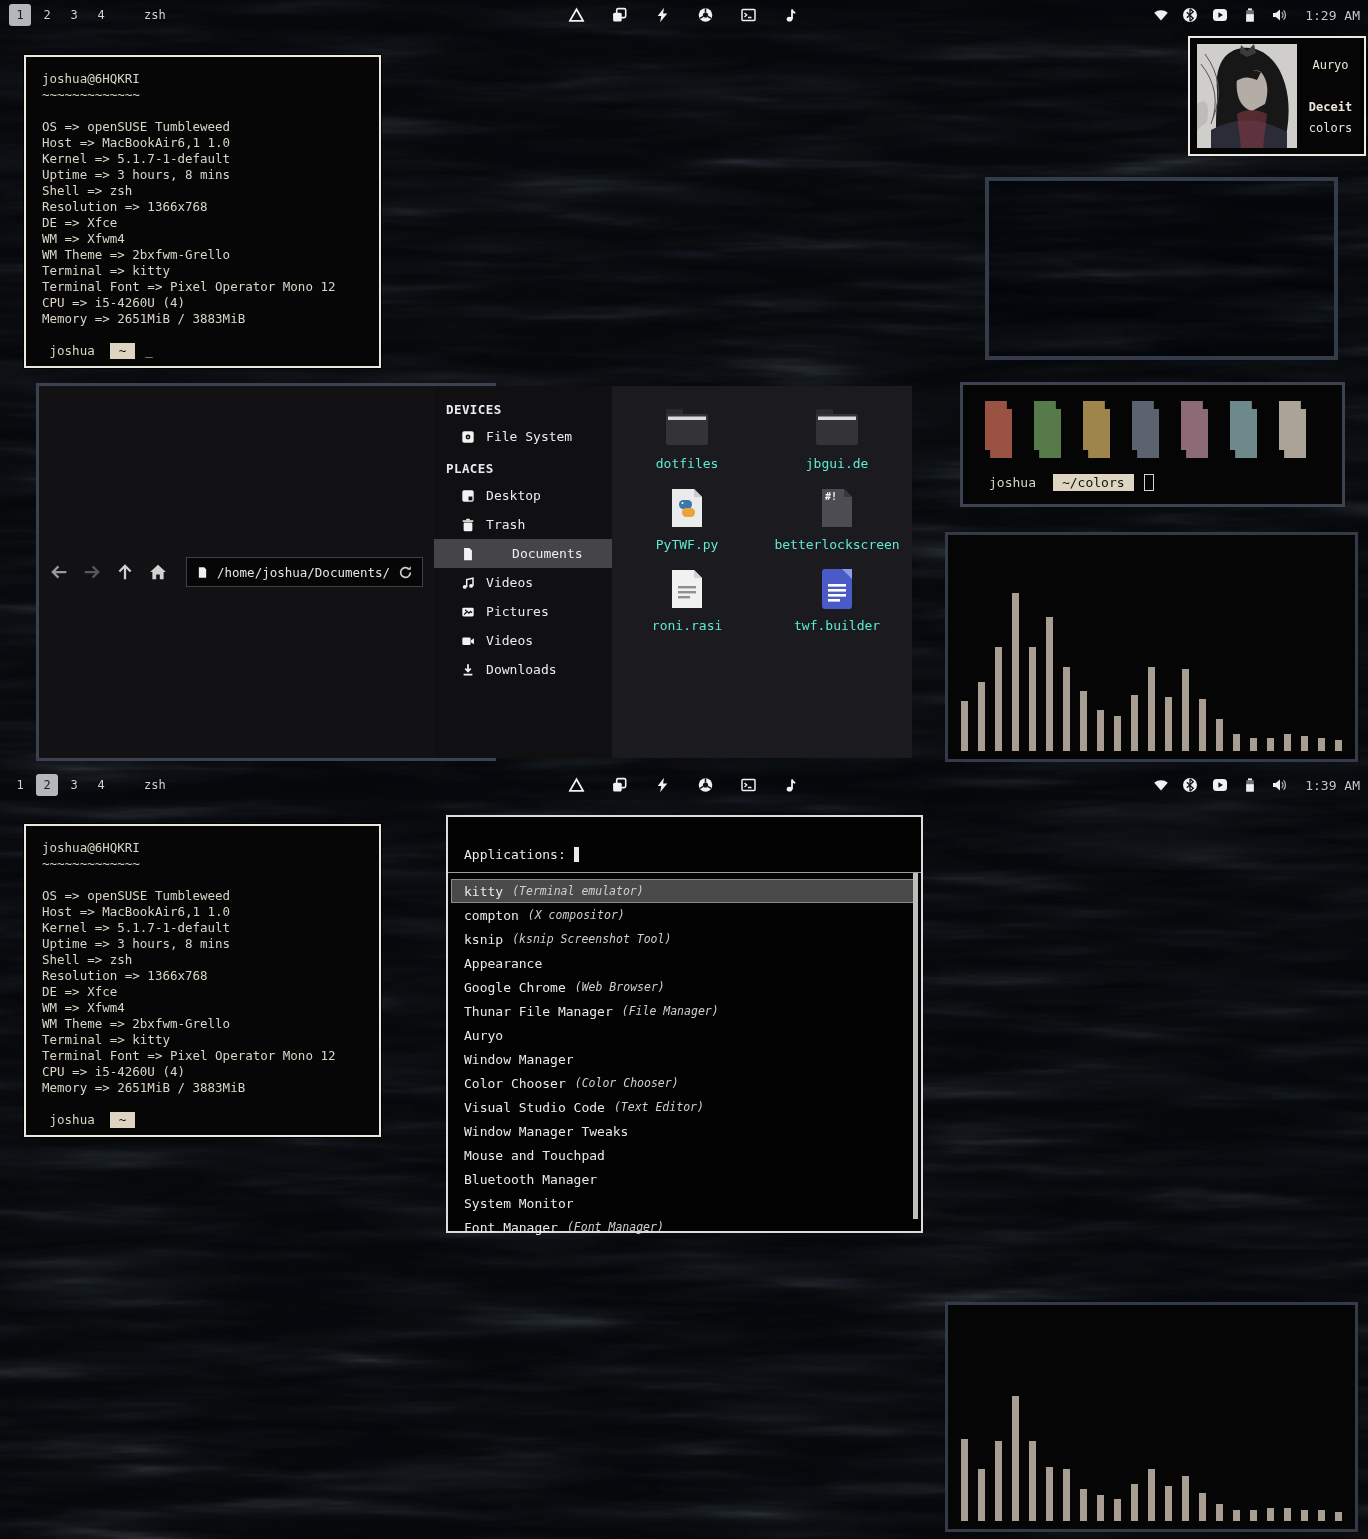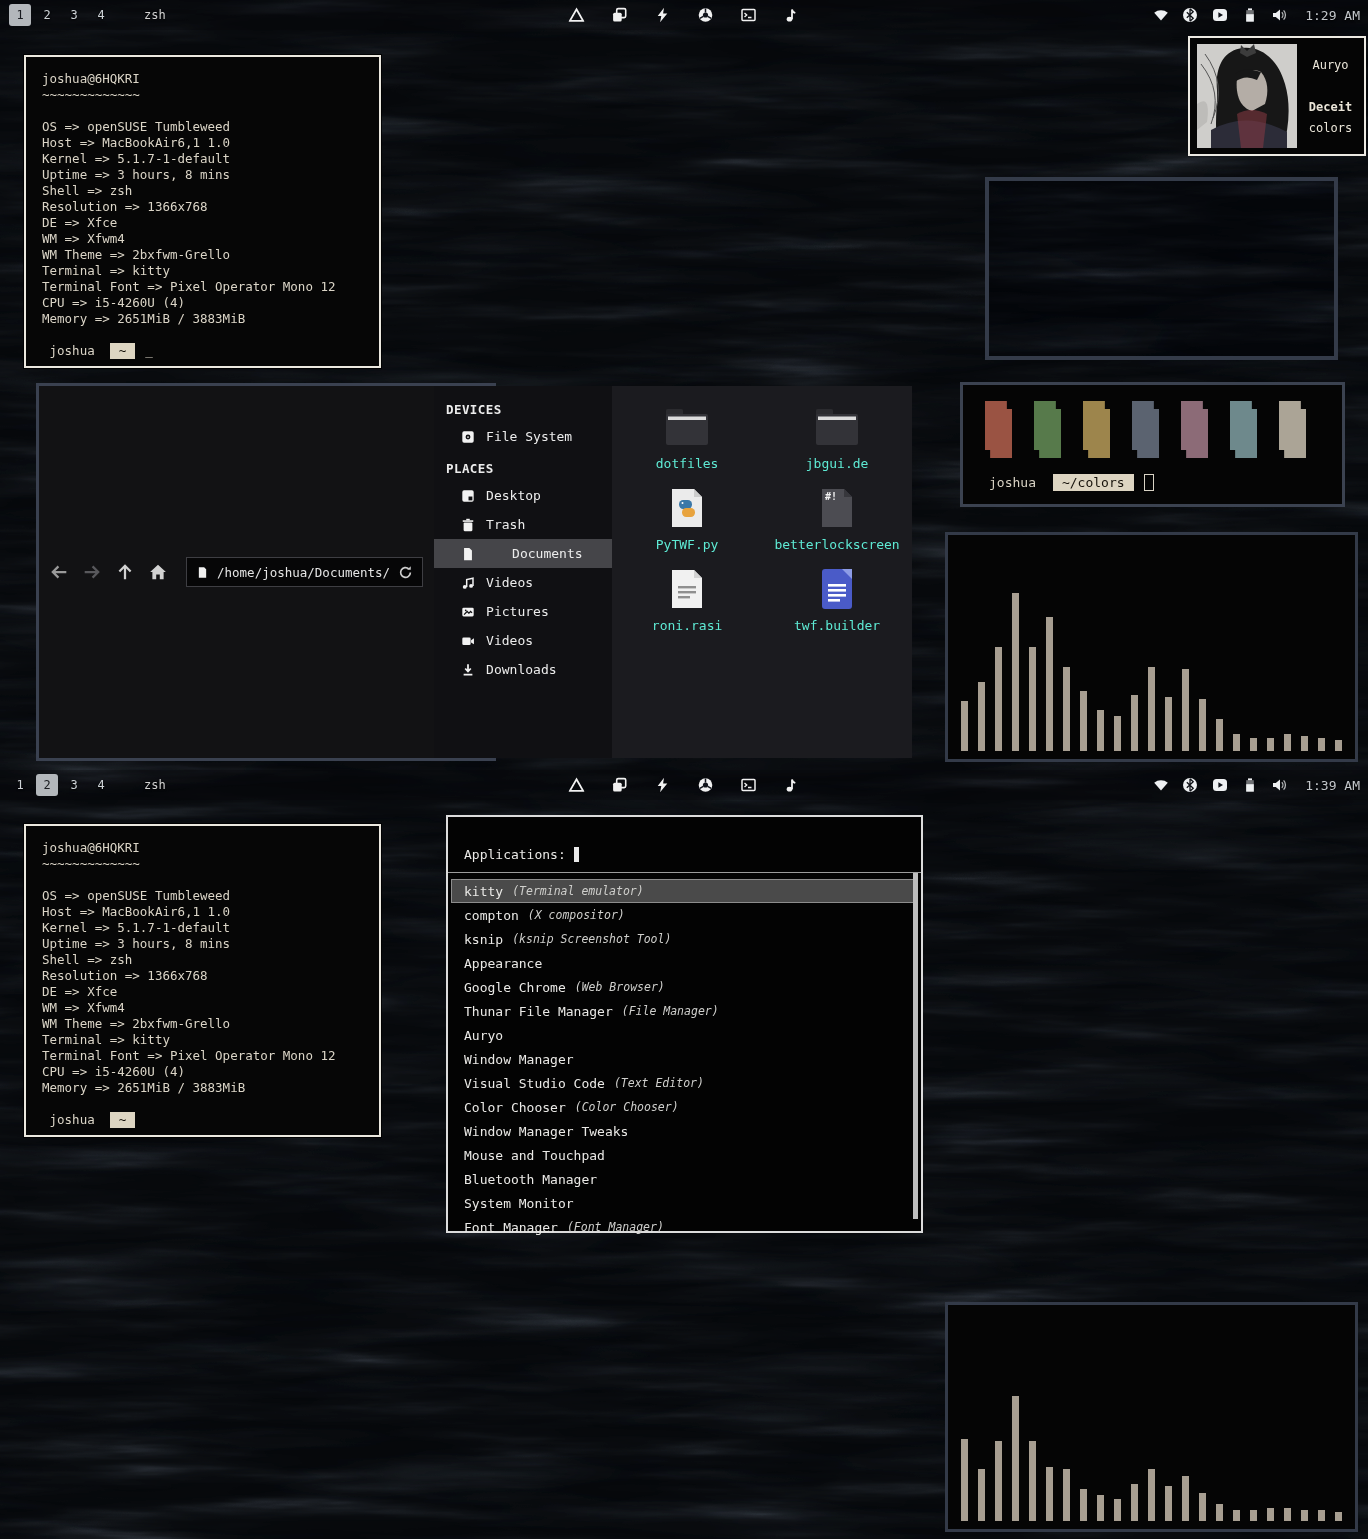--- a/index.html
+++ b/index.html
@@ -609,26 +609,26 @@
         <span class="rname">Thunar File Manager</span>
         <span class="rdesc">(File Manager)</span>
       </div>
     <div class="rrow">
         <span class="rname">Auryo</span>
       </div>
     <div class="rrow">
         <span class="rname">Window Manager</span>
       </div>
     <div class="rrow">
+        <span class="rname">Color Chooser</span>
+        <span class="rdesc">(Color Chooser)</span>
+      </div>
+    <div class="rrow">
         <span class="rname">Visual Studio Code</span>
         <span class="rdesc">(Text Editor)</span>
-      </div>
-    <div class="rrow">
-        <span class="rname">Color Chooser</span>
-        <span class="rdesc">(Color Chooser)</span>
       </div>
     <div class="rrow">
         <span class="rname">Window Manager Tweaks</span>
       </div>
     <div class="rrow">
         <span class="rname">Mouse and Touchpad</span>
       </div>
     <div class="rrow">
         <span class="rname">Bluetooth Manager</span>
       </div>

